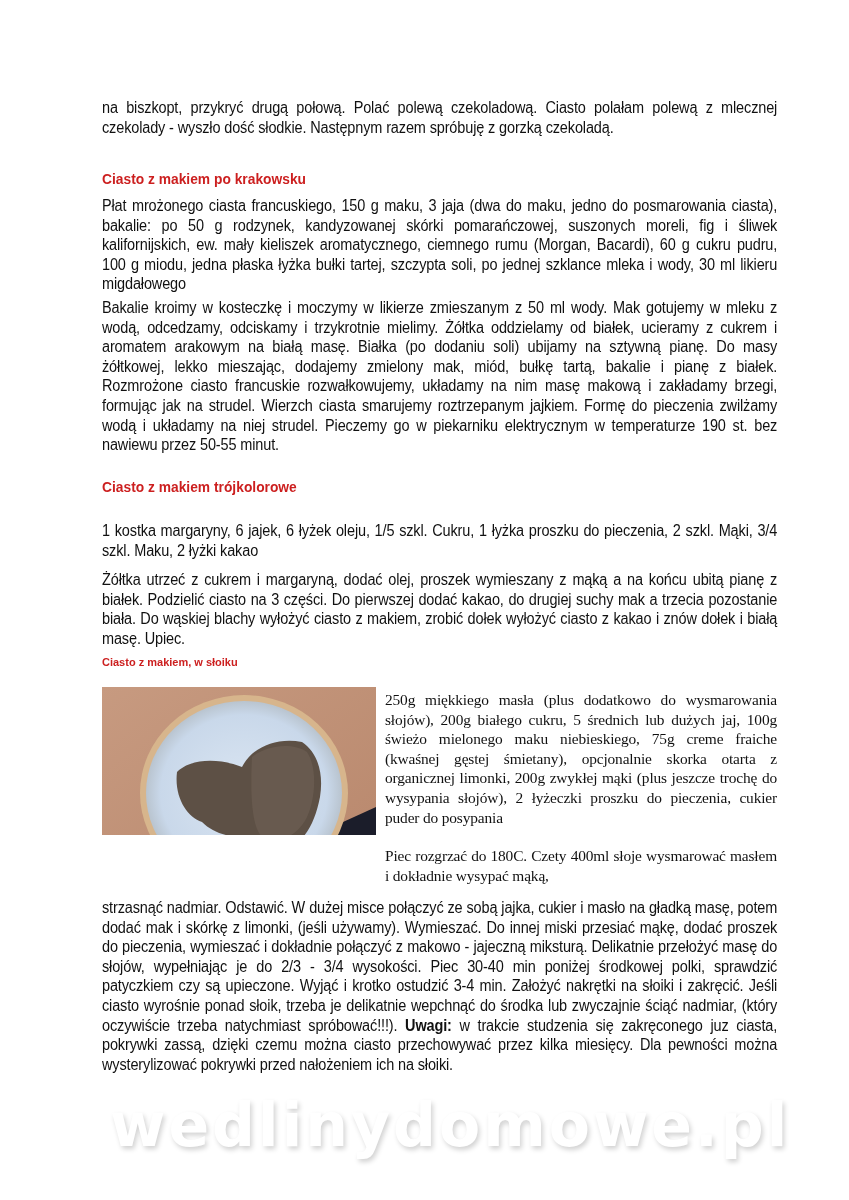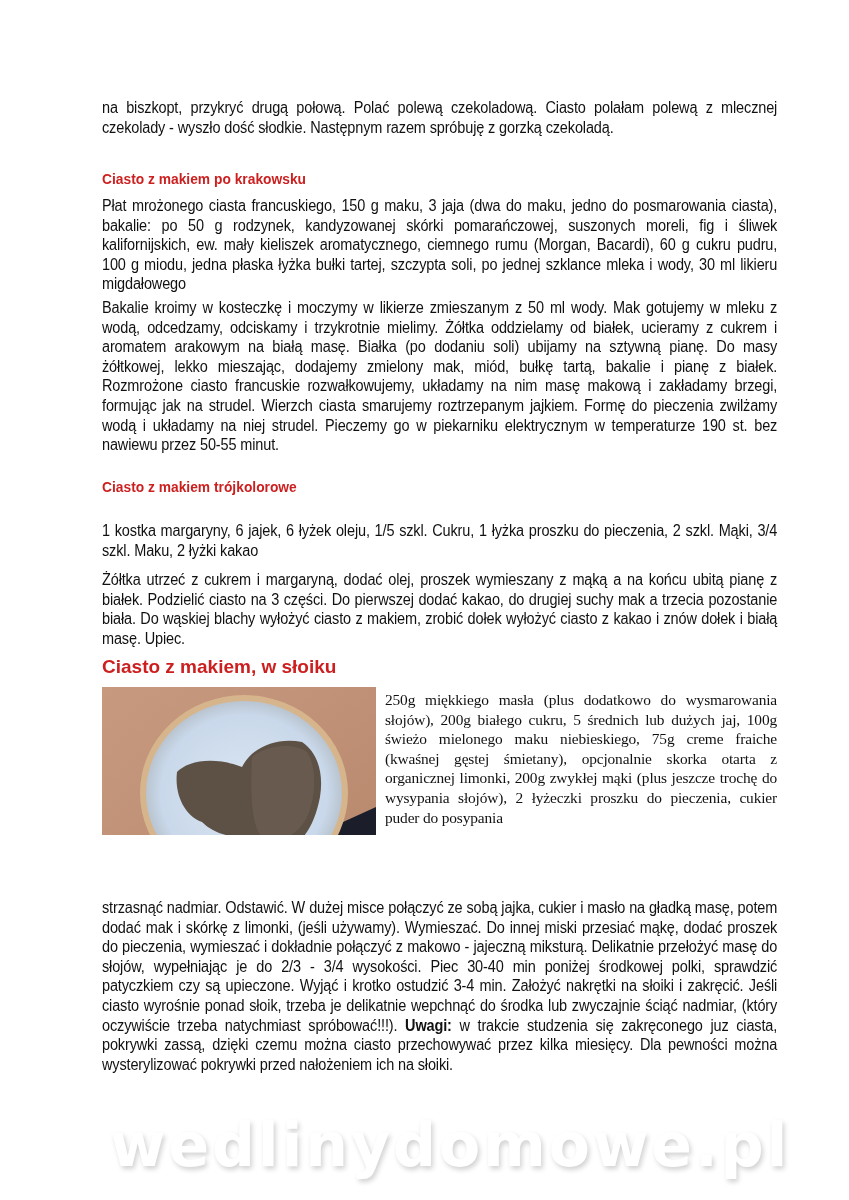--- a/index.html
+++ b/index.html
@@ -9,21 +9,21 @@
   .narrow { transform: scaleX(0.93); transform-origin: left top; width: 726px; }
   .h { font-family: "Liberation Sans", sans-serif; font-weight: bold; color: #cc1f1f; font-size: 15px; margin: 0; }
   .h.narrow-h { transform: scaleX(0.92); transform-origin: left top; }
   .abs { position: absolute; left: 0; }
   .photo { position: absolute; left: 0; top: 589px; width: 274px; height: 148px; overflow: hidden; }
   .photo svg { display: block; }
   .side { position: absolute; left: 283px; top: 592px; width: 392px; }
   .side .p { font-family: Liberation Serif, serif; font-size: 15.4px; line-height: 19.6px; }
   .watermark { position: absolute; left: 110px; top: 1090px; width: 640px; text-align: center;
     font-family: "DejaVu Sans", sans-serif; font-weight: bold; font-size: 60px; letter-spacing: 3px;
-    color: #ffffff; text-shadow: 2px 3px 5px rgba(0,0,0,0.18); margin-top: 20px; }
+    color: #ffffff; text-shadow: 2px 3px 5px rgba(0,0,0,0.18); }
   b { font-weight: bold; }
 </style>
 </head>
 <body>
 
 <div class="page">
 
   <div class="abs narrow" style="top:0;">
     <p class="p">na biszkopt, przykryć drugą połową. Polać polewą czekoladową. Ciasto polałam polewą z mlecznej czekolady - wyszło dość słodkie. Następnym razem spróbuję z gorzką czekoladą.</p>
   </div>
@@ -42,21 +42,21 @@
     <h2 class="h narrow-h">Ciasto z makiem trójkolorowe</h2>
   </div>
   <div class="abs narrow" style="top:423px;">
     <p class="p">1 kostka margaryny, 6 jajek, 6 łyżek oleju, 1/5 szkl. Cukru, 1 łyżka proszku do pieczenia, 2 szkl. Mąki, 3/4 szkl. Maku, 2 łyżki kakao</p>
   </div>
   <div class="abs narrow" style="top:472px;">
     <p class="p">Żółtka utrzeć z cukrem i margaryną, dodać olej, proszek wymieszany z mąką a na końcu ubitą pianę z białek. Podzielić ciasto na 3 części. Do pierwszej dodać kakao, do drugiej suchy mak a trzecia pozostanie biała. Do wąskiej blachy wyłożyć ciasto z makiem, zrobić dołek wyłożyć ciasto z kakao i znów dołek i białą masę. Upiec.</p>
   </div>
 
   <div class="abs" style="top:558px;">
-    <h2 class="h" style="font-size:19px;">Ciasto z makiem, w słoiku</h2>
+    <h2 class="h" style="font-size:11px;">Ciasto z makiem, w słoiku</h2>
   </div>
 
   <div class="photo">
     <svg width="274" height="204" viewBox="0 0 274 204" xmlns="http://www.w3.org/2000/svg">
       <defs>
         <linearGradient id="table" x1="0" y1="0" x2="1" y2="1">
           <stop offset="0" stop-color="#c79a80"></stop>
           <stop offset="1" stop-color="#b8876c"></stop>
         </linearGradient>
         <radialGradient id="plate" cx="0.5" cy="0.5" r="0.5">
@@ -70,20 +70,21 @@
       <ellipse cx="142" cy="106" rx="104" ry="98" fill="#d7b58c"></ellipse>
       <ellipse cx="142" cy="106" rx="98" ry="92" fill="url(#plate)"></ellipse>
       <path d="M75 85 C90 70 120 72 140 80 C150 60 175 50 200 55 C215 65 222 85 218 110 C212 140 200 160 175 165 C160 168 150 160 140 150 C125 150 110 145 100 135 C85 130 72 110 75 85 Z" fill="#5d5045"></path>
       <path d="M150 70 C165 58 190 55 205 65 C215 80 214 110 205 130 C195 150 175 158 160 150 C150 140 148 110 150 70 Z" fill="#6b5d51" opacity="0.8"></path>
       <text x="186" y="186" font-family="DejaVu Sans, sans-serif" font-size="10" fill="#e6c33a">01/27/2025</text>
     </svg>
   </div>
 
   <div class="side">
     <p class="p">250g miękkiego masła (plus dodatkowo do wysmarowania słojów), 200g białego cukru, 5 średnich lub dużych jaj, 100g świeżo mielonego maku niebieskiego, 75g creme fraiche (kwaśnej gęstej śmietany), opcjonalnie skorka otarta z organicznej limonki, 200g zwykłej mąki (plus jeszcze trochę do wysypania słojów), 2 łyżeczki proszku do pieczenia, cukier puder do posypania</p>
+    <p class="p" style="margin-top:19px;">Piec rozgrzać do 180C. Czety 400ml słoje wysmarować masłem i dokładnie wysypać mąką,</p>
   </div>
 
   <div class="abs narrow" style="top:800px;">
     <p class="p"><span>strzasnąć nadmiar. Odstawić. W dużej misce połączyć ze sobą jajka, cukier i masło na gładką masę, potem dodać mak i skórkę z limonki, (jeśli używamy). Wymieszać. Do innej miski przesiać mąkę, dodać proszek do pieczenia, wymieszać i dokładnie połączyć z makowo - jajeczną miksturą. Delikatnie przełożyć masę do słojów, wypełniając je do 2/3 - 3/4 wysokości. Piec 30-40 min poniżej środkowej polki, sprawdzić patyczkiem czy są upieczone. Wyjąć i krotko ostudzić 3-4 min. Założyć nakrętki na słoiki i zakręcić. Jeśli ciasto wyrośnie ponad słoik, trzeba je delikatnie wepchnąć do środka lub zwyczajnie ściąć nadmiar, (który oczywiście trzeba natychmiast spróbować!!!).</span> <b>Uwagi:</b> <span>w trakcie studzenia się zakręconego juz ciasta, pokrywki zassą, dzięki czemu można ciasto przechowywać przez kilka miesięcy. Dla pewności można wysterylizować pokrywki przed nałożeniem ich na słoiki.</span></p>
   </div>
 </div>
 
 <div class="watermark">wedlinydomowe.pl</div>
 
 </body></html>

